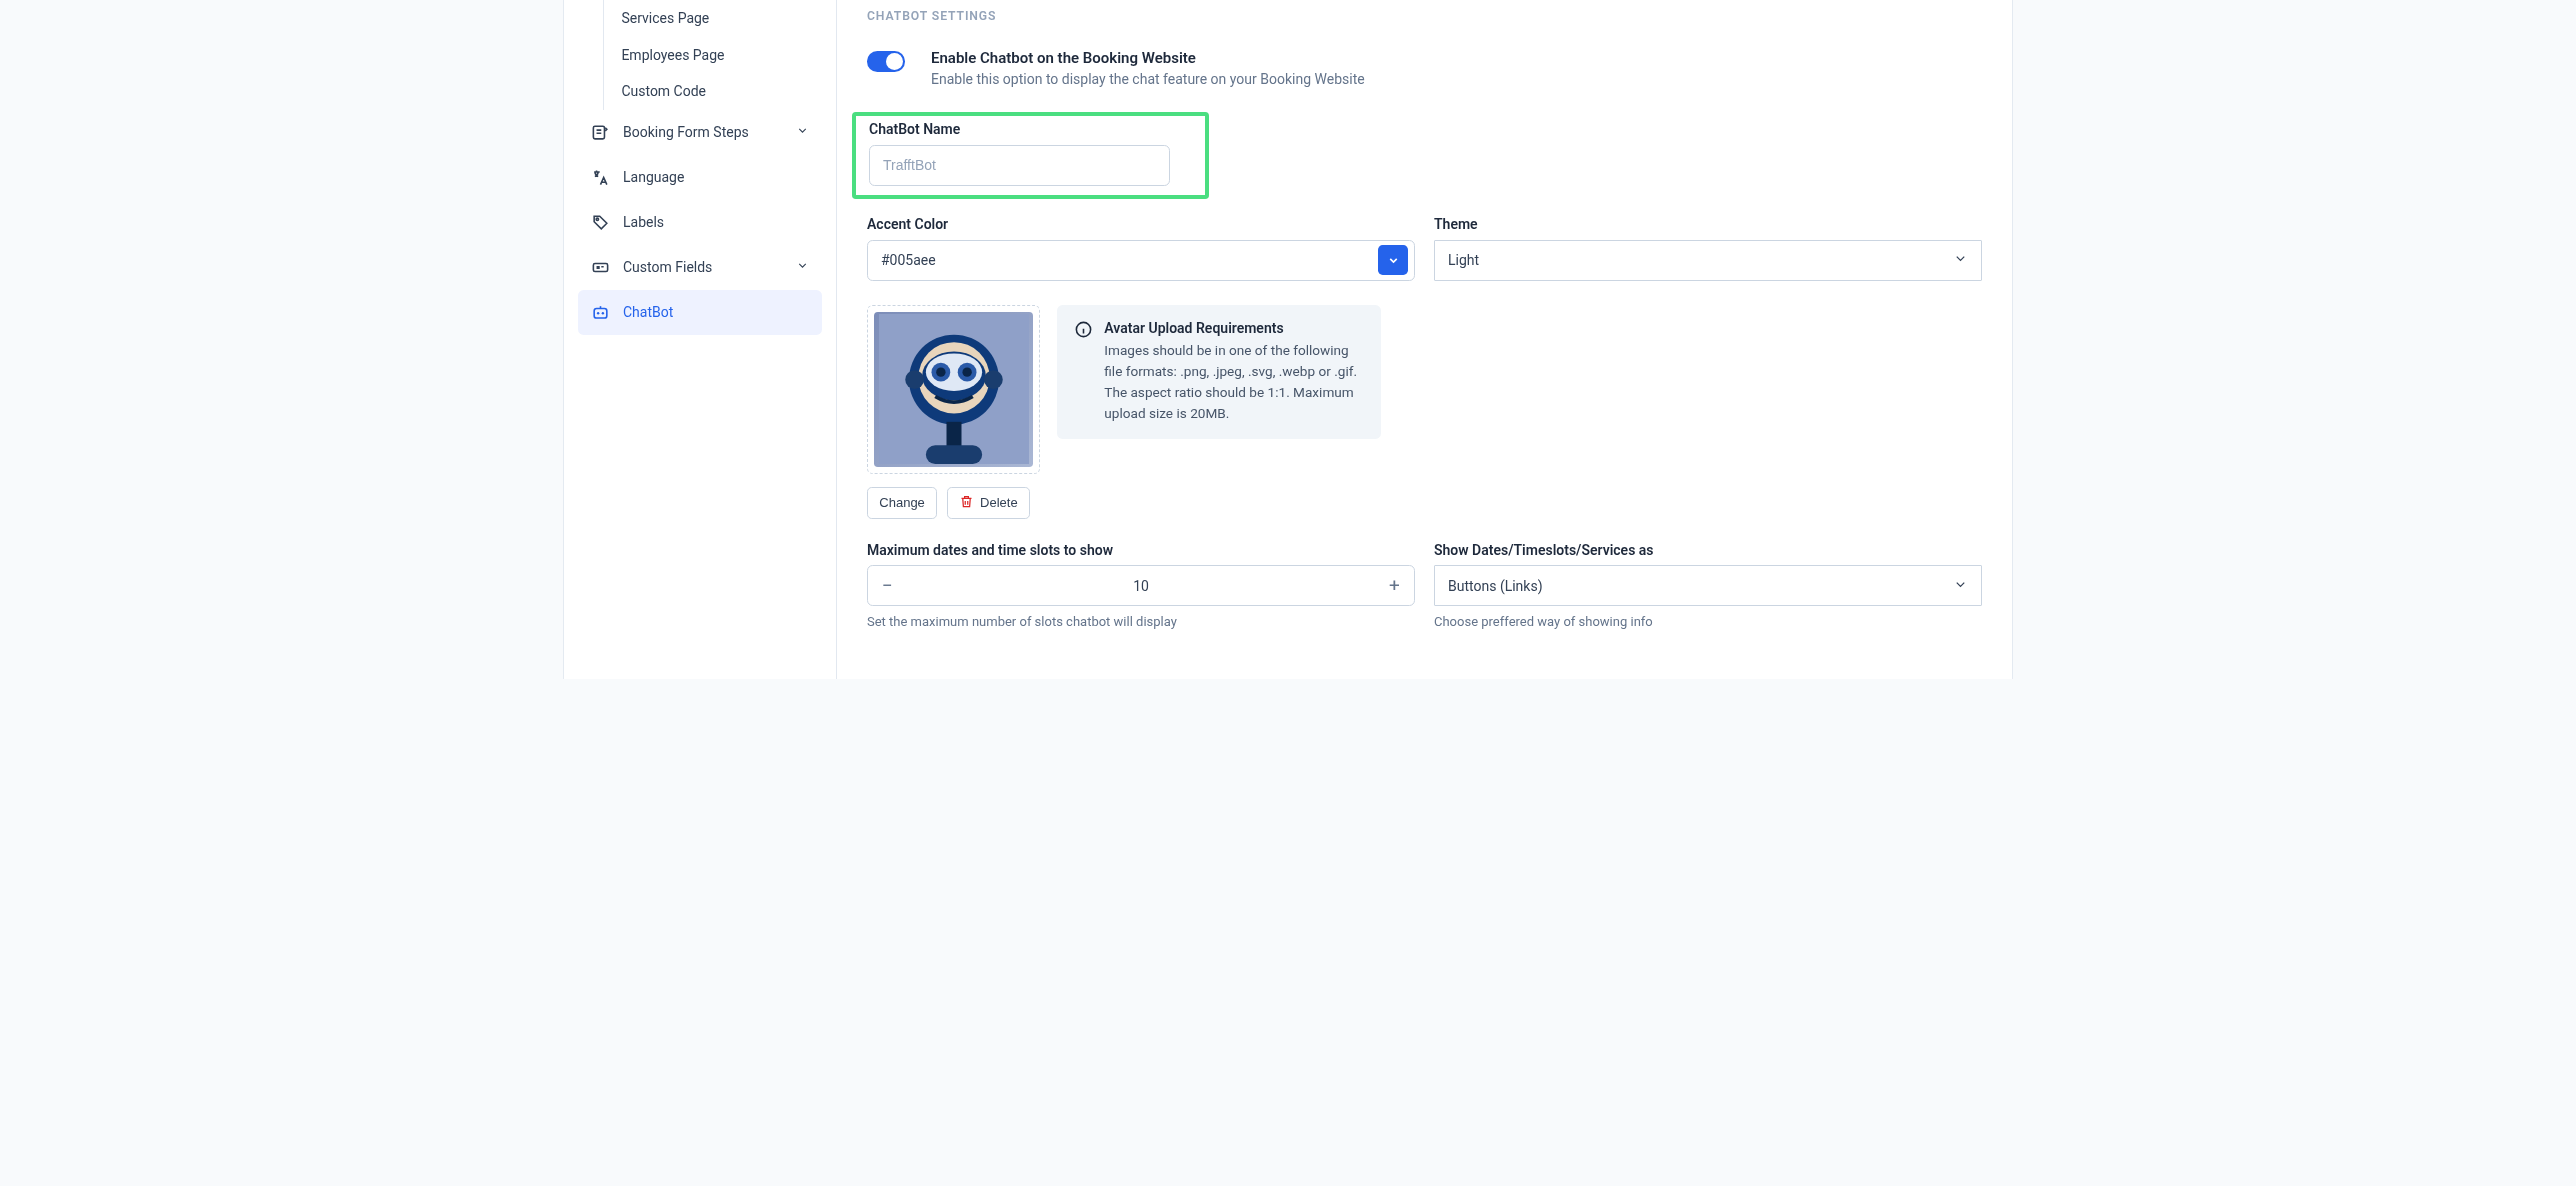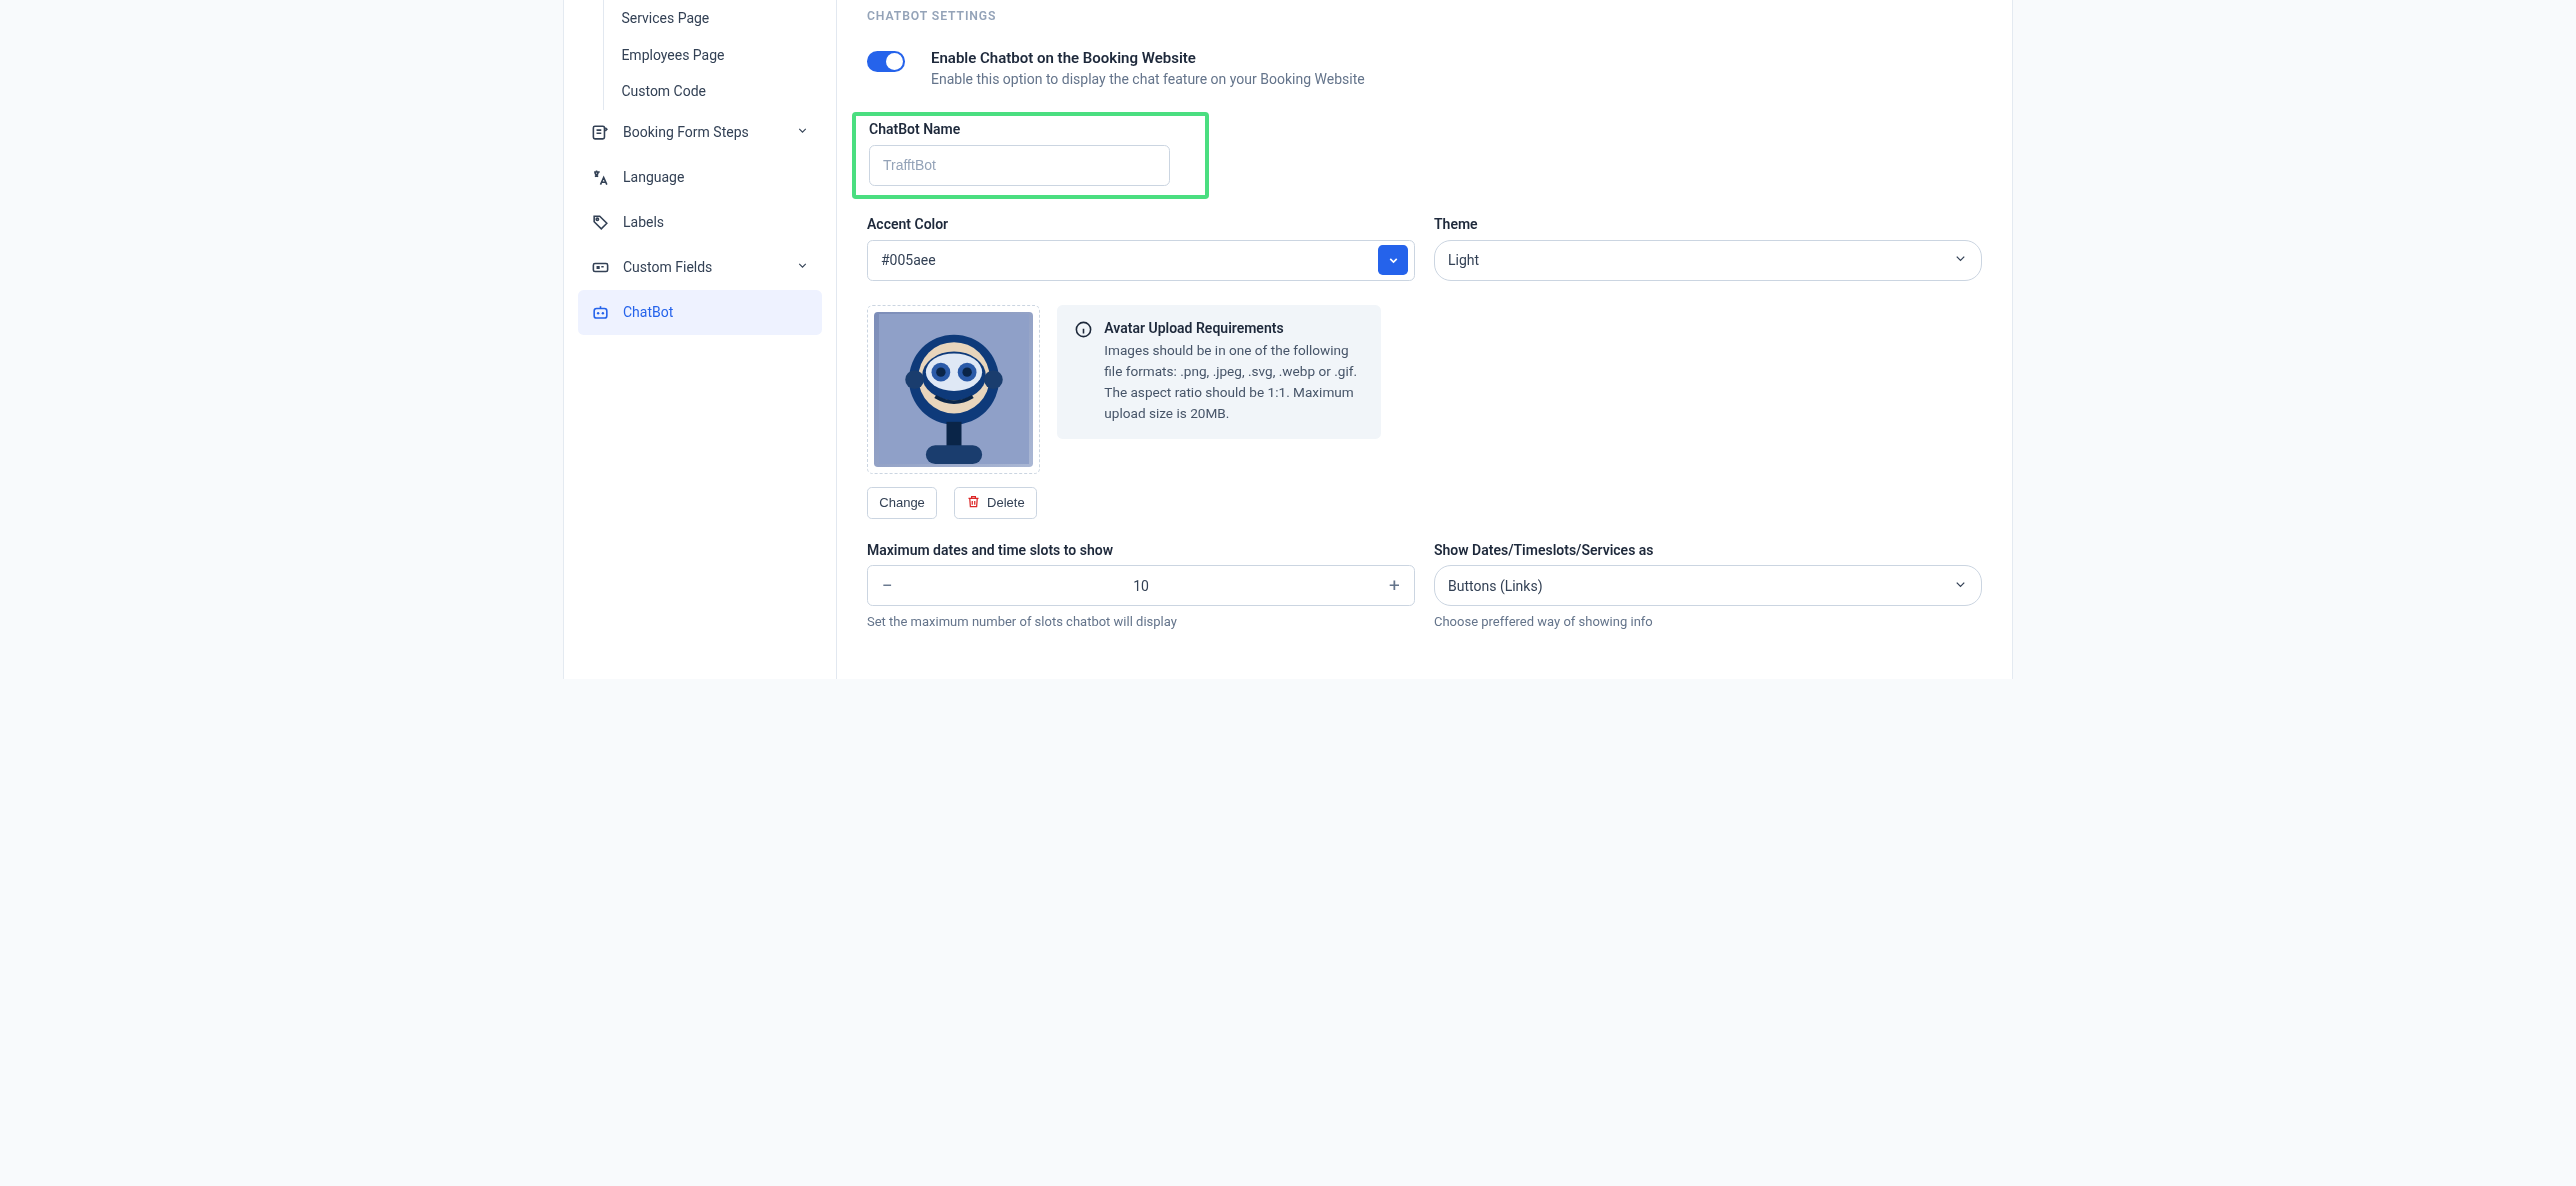--- a/index.html
+++ b/index.html
@@ -154,21 +154,21 @@
     display:flex;
     align-items:center;
     justify-content:center;
     margin-left:auto;
     cursor:pointer;
   }
   .select-field {
     display:flex;
     height:41px;
     border:0.9px solid #cbd5e1;
-    border-radius:17px;
+    border-radius:1px;
     align-items:center;
     padding:0 13px;
     font-size:14px;
     color:#334155;
     cursor:pointer;
   }
   .select-field .chev { margin-left:auto; color:#334155;}
   .avatar-row {
     display:flex;
     gap:17px;
@@ -199,21 +199,21 @@
     padding:15px 17px;
     width:324px;
     display:flex;
     gap:11.3px;
     align-items:flex-start;
   }
   .info-box .ttl { font-weight:600; font-size:14px; color:#1e293b;}
   .info-box .desc { font-size:13.6px; color:#475569; margin-top:3.8px; line-height:1.55;}
   .avatar-btns {
     display:flex;
-    gap:17px;
+    gap:10px;
     margin-top:13px;
   }
   .btn {
     height:32px;
     border:0.9px solid #cbd5e1;
     background:#fff;
     border-radius:4.7px;
     padding:0 11.3px;
     font-size:13px;
     color:#334155;

